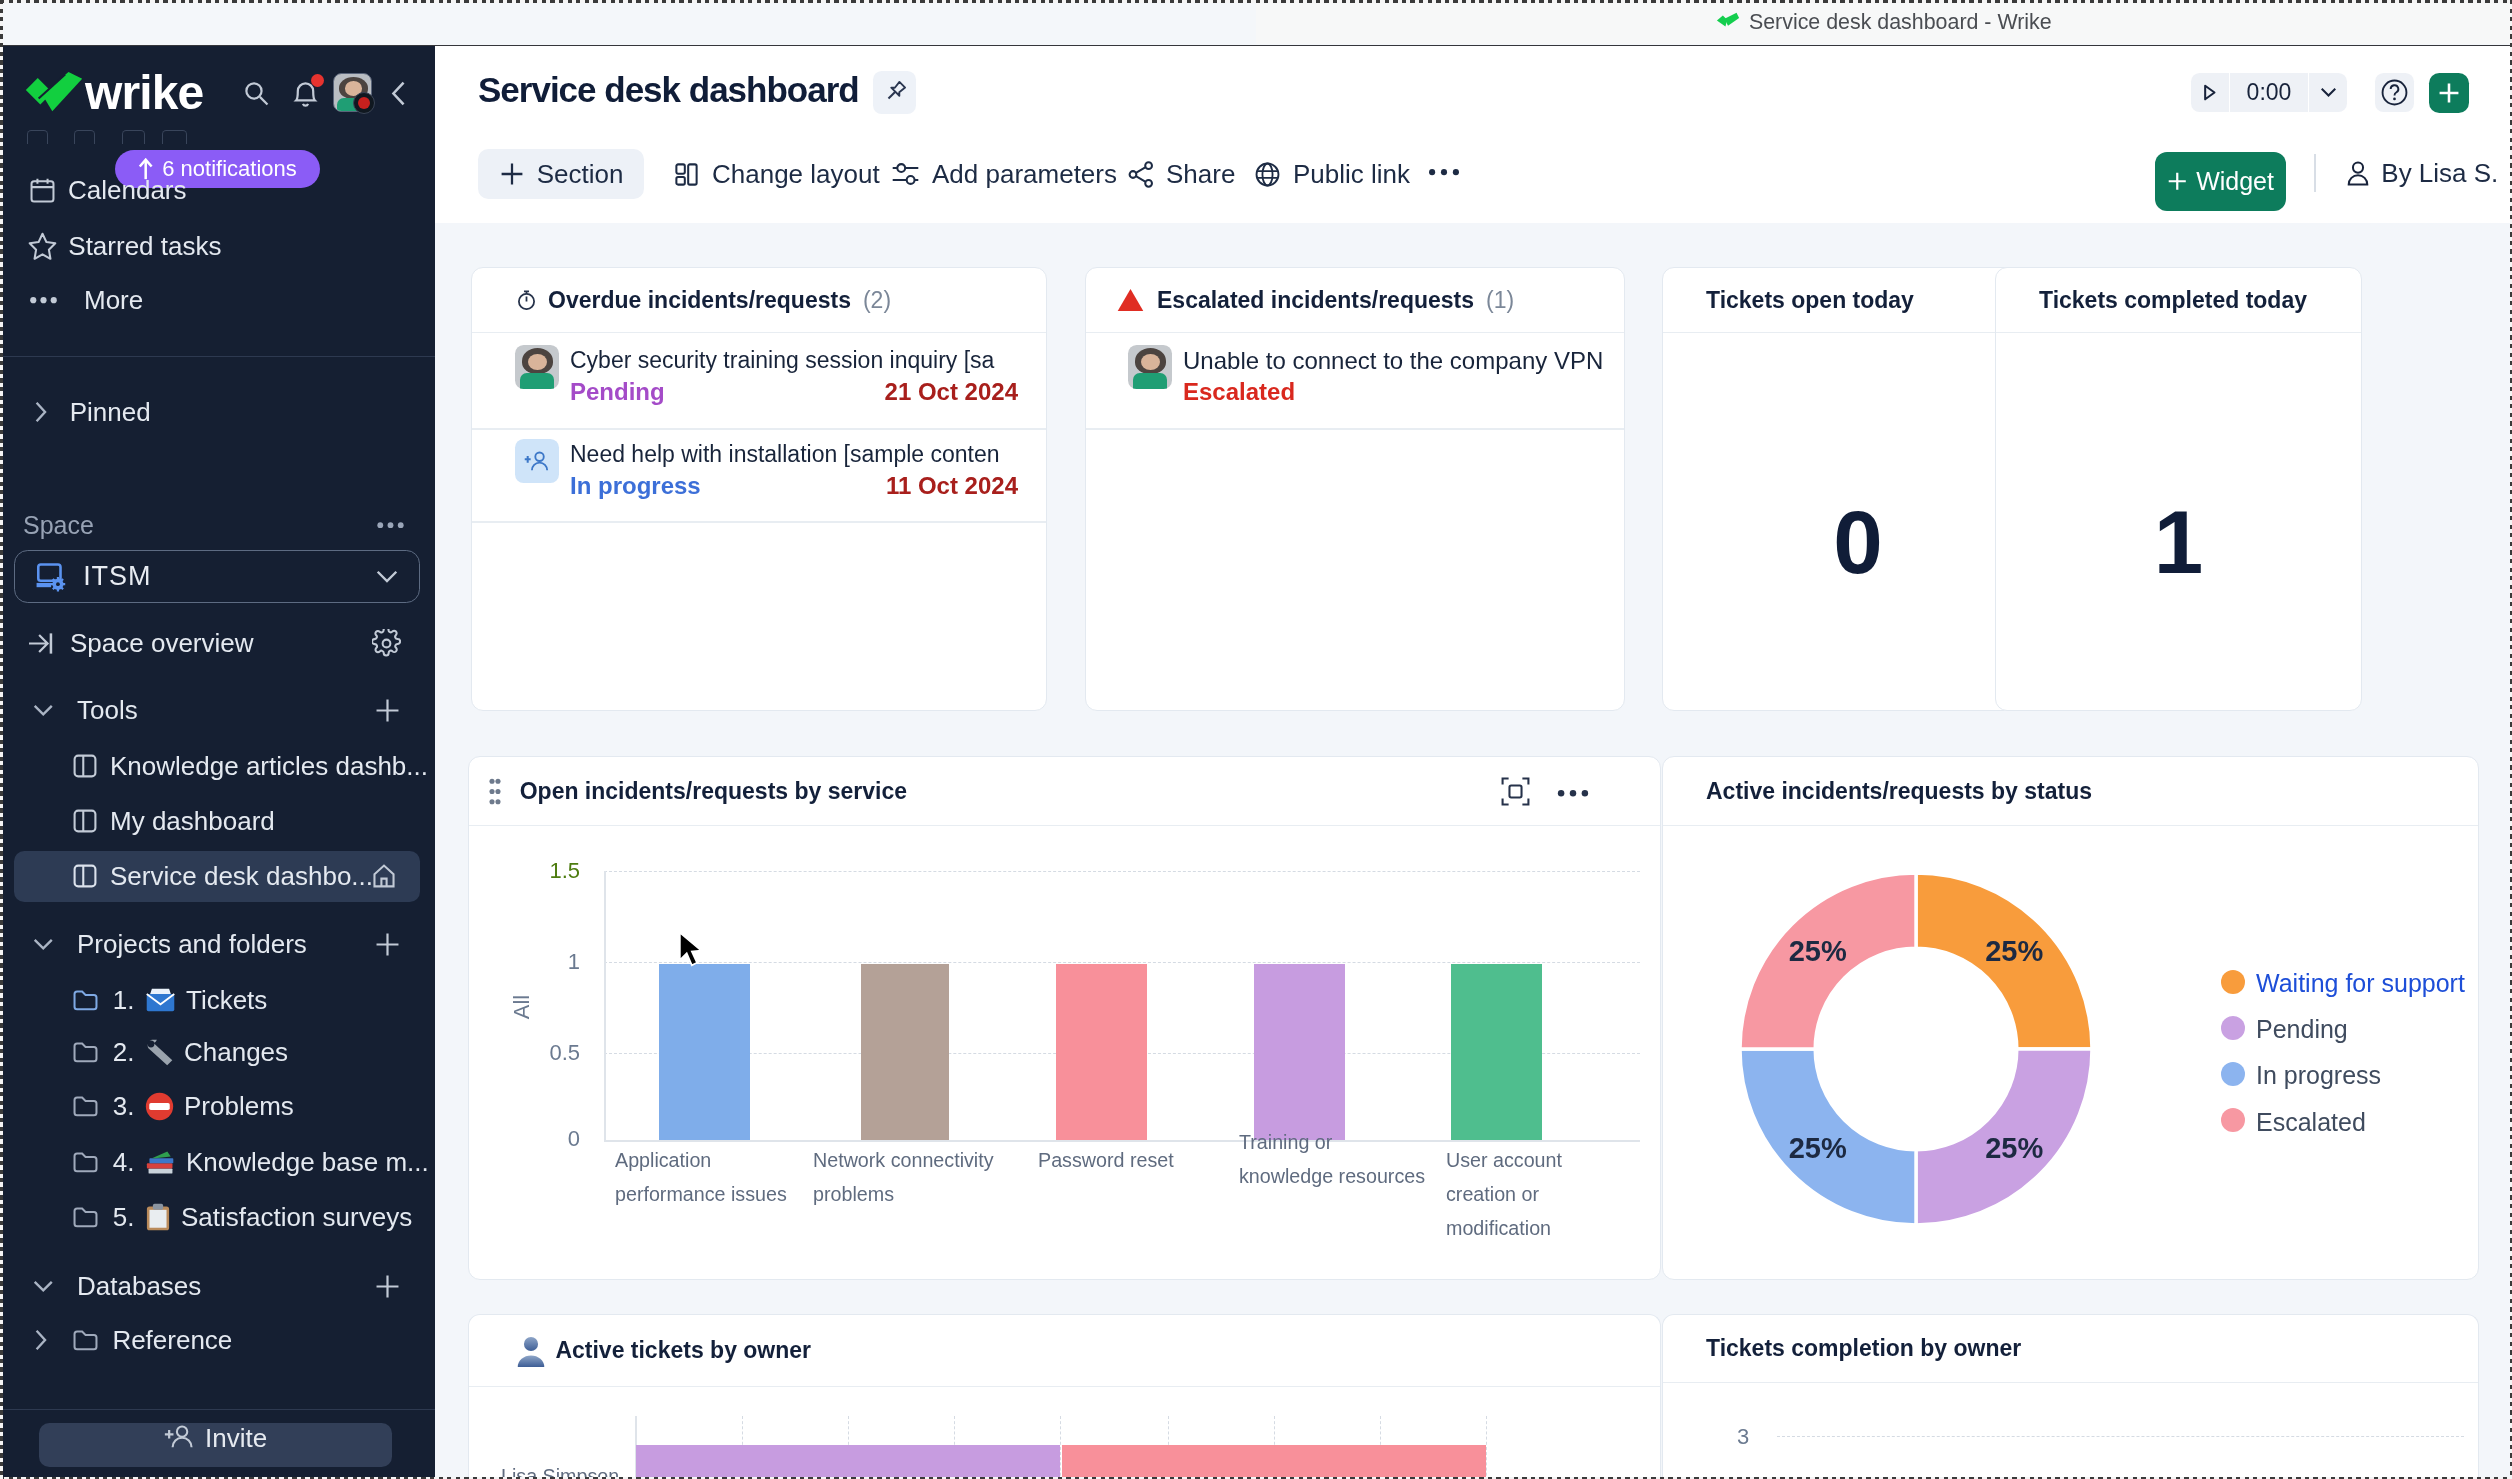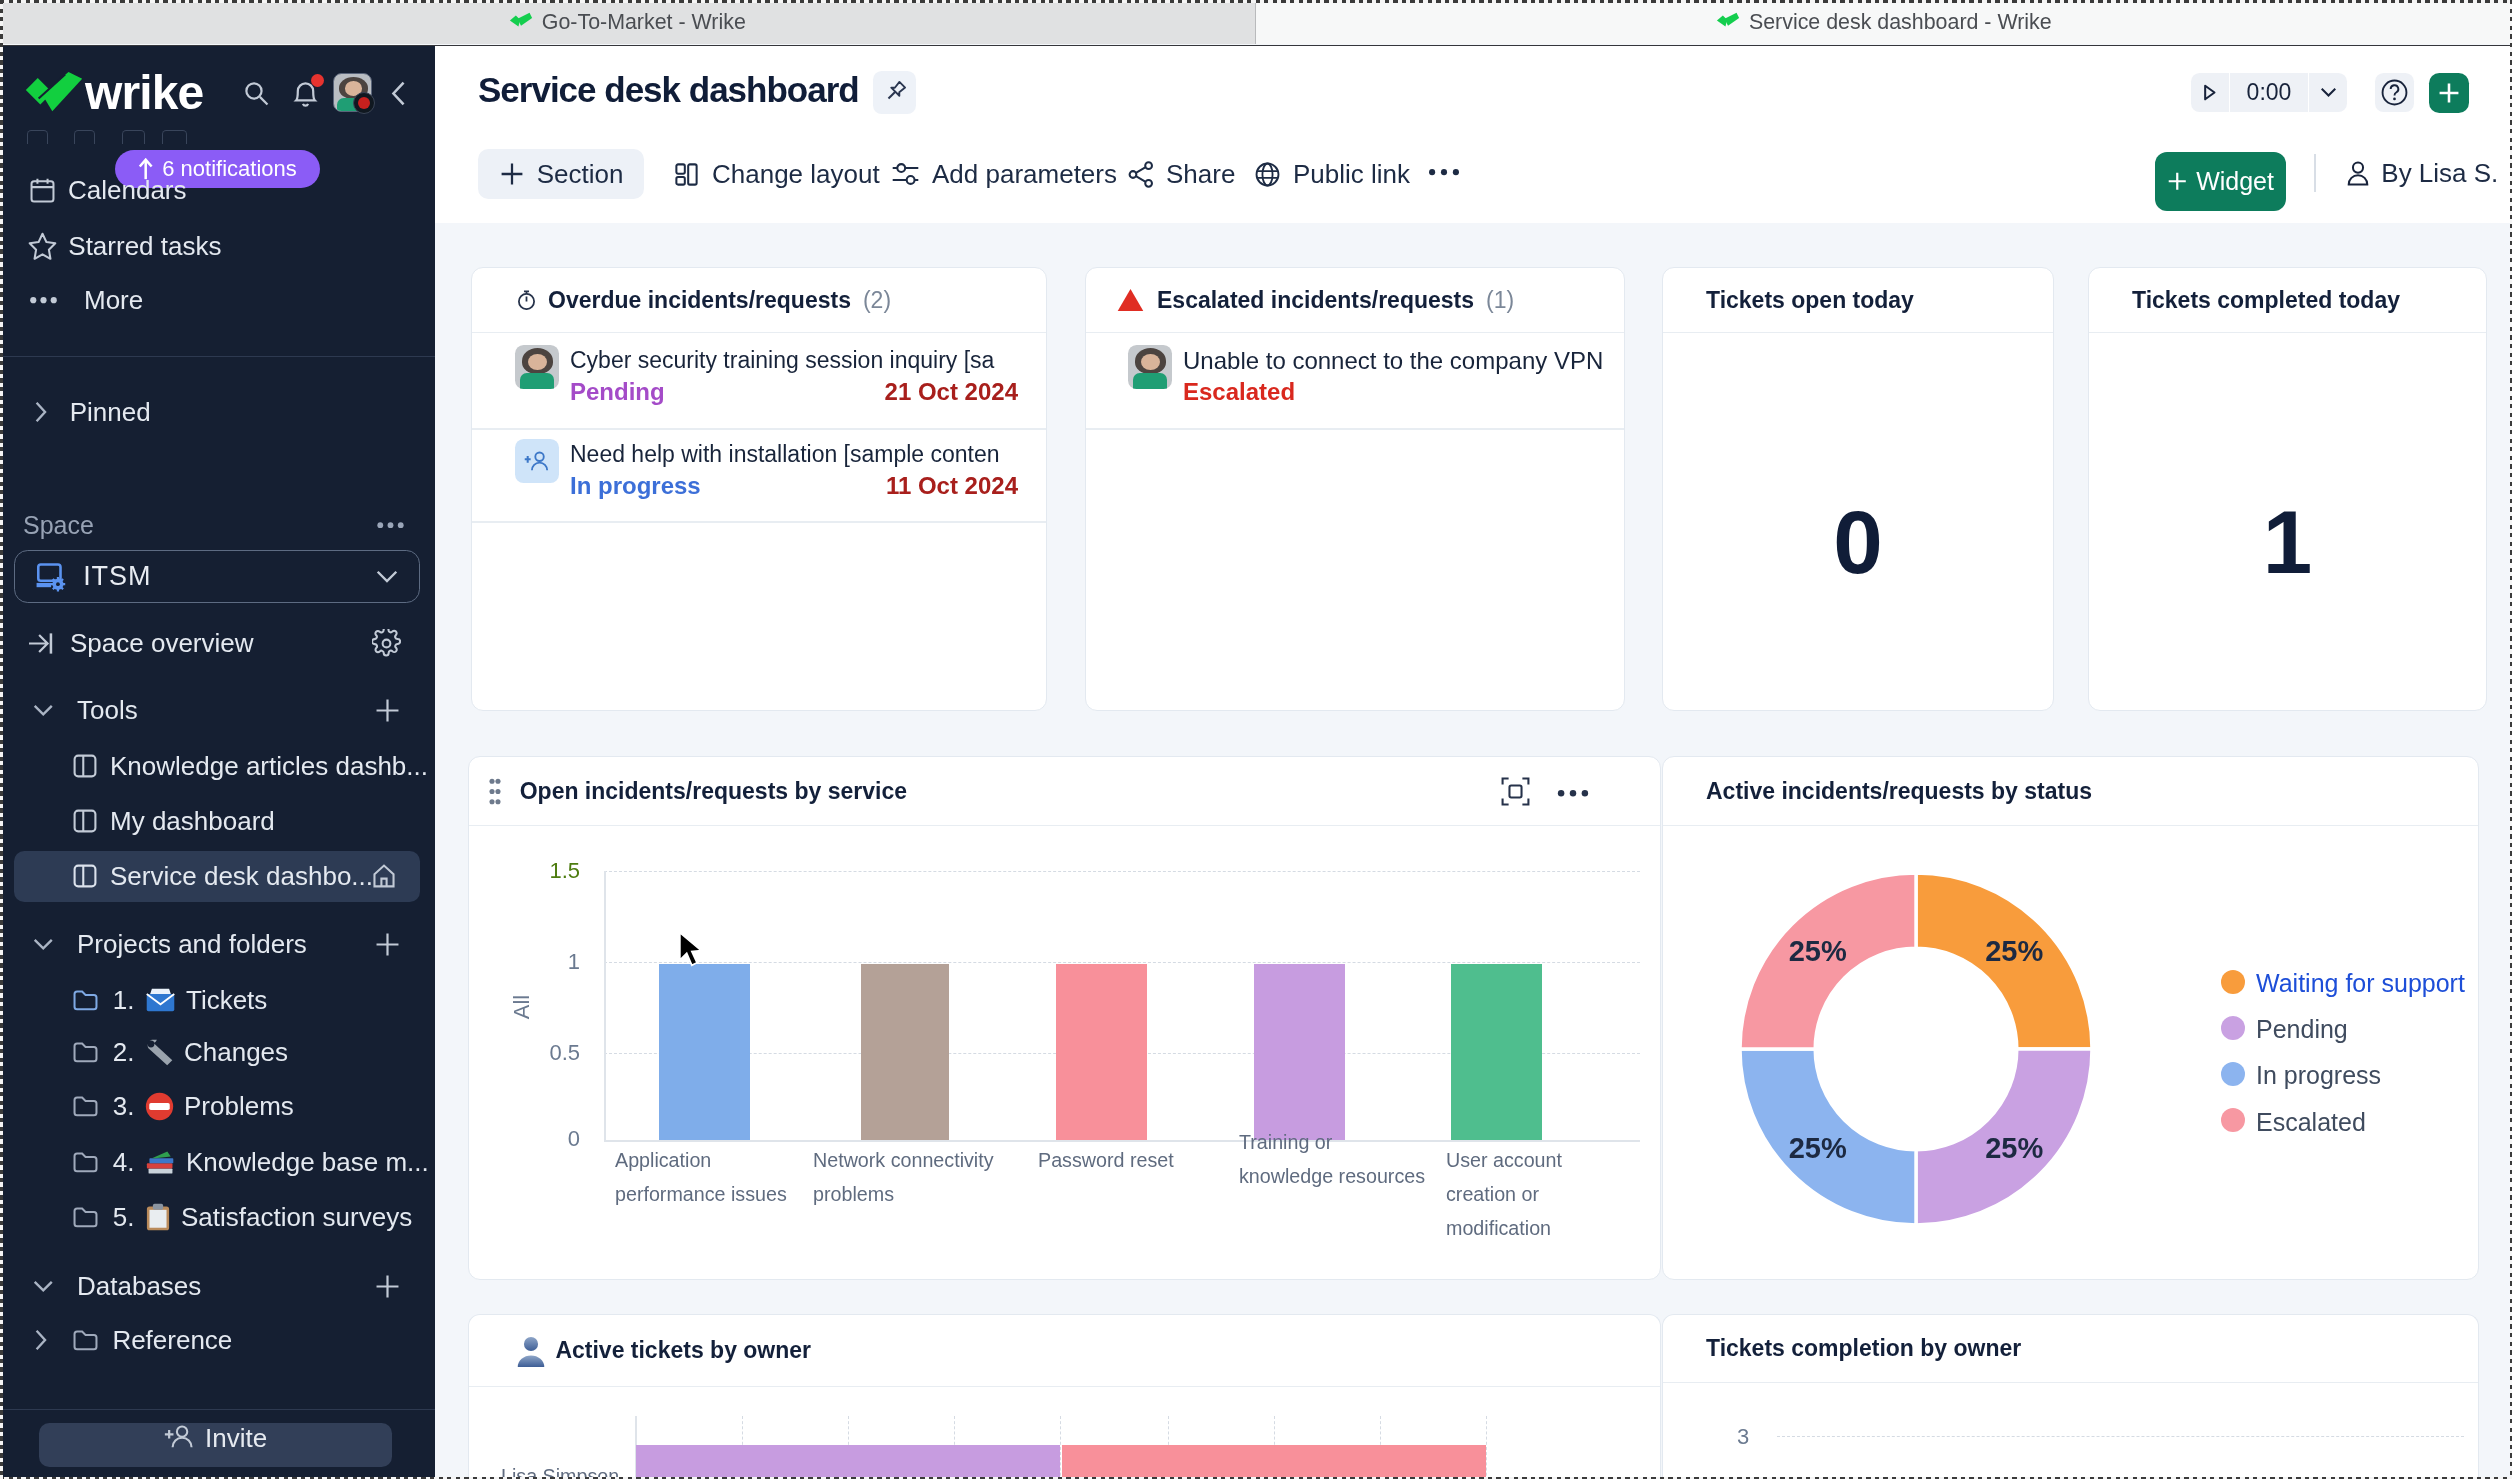--- a/index.html
+++ b/index.html
@@ -30,29 +30,20 @@
   
   .ant { position:absolute; pointer-events:none; }
   .anth { height:2.6px; left:0; width:2512px; background:repeating-linear-gradient(90deg,#3a3a3a 0 4.3px,#f5f5f5 4.3px 8.6px); }
   .antv { width:2.6px; top:0; height:1479px; background:repeating-linear-gradient(180deg,#3a3a3a 0 4.3px,#f5f5f5 4.3px 8.6px); }
 </style>
 </head>
 <body>
 <div id="page">
   <div id="widgetbgOuter"></div>
   <div id="tabbar">
-    <div id="tabL">
-        <div class="tabtxt">
-          <svg width="24" height="20.5" viewBox="0 0 28 24">
-            <path d="M1 10 L8 4 L13 9 L11 17 Z" fill="#14ce4e"></path>
-            <path d="M10 8 L24 1 L27 7 L14 16 Z" fill="#14ce4e"></path>
-          </svg>
-          <span>Go-To-Market - Wrike</span>
-        </div>
-      </div>
     <div id="tabR">
         <div class="tabtxt">
           <svg width="24" height="20.5" viewBox="0 0 28 24">
             <path d="M1 10 L8 4 L13 9 L11 17 Z" fill="#14ce4e"></path>
             <path d="M10 8 L24 1 L27 7 L14 16 Z" fill="#14ce4e"></path>
           </svg>
           <span>Service desk dashboard - Wrike</span>
         </div>
       </div>
   </div>
@@ -440,21 +431,21 @@
       <div class="abs" style="left:0;top:160px;width:100%;height:1.7px;background:#e8edf2"></div>
     </div>
 
     <div class="card" style="left:1227px;top:221px;width:392px;height:444px">
       <div class="abs" style="left:0;top:0;width:100%;height:65px;border-bottom:1.7px solid #e8edf2;display:flex;align-items:center">
         <span class="cardhead" style="margin-left:43px">Tickets open today</span>
       </div>
       <div class="abs" style="left:0;top:223px;width:100%;text-align:center;font-size:89px;font-weight:bold;color:#101d38">0</div>
     </div>
 
-    <div class="card" style="left:1653px;top:221px;width:399px;height:444px">
+    <div class="card" style="left:1560px;top:221px;width:367px;height:444px">
       <div class="abs" style="left:0;top:0;width:100%;height:65px;border-bottom:1.7px solid #e8edf2;display:flex;align-items:center">
         <span class="cardhead" style="margin-left:43px">Tickets completed today</span>
       </div>
       <div class="abs" style="left:0;top:223px;width:100%;text-align:center;font-size:89px;font-weight:bold;color:#101d38">1</div>
     </div>
 
     <div class="card" style="left:33px;top:710px;width:1193px;height:524px">
       <div class="abs" style="left:0;top:0;width:100%;height:69px;border-bottom:1.7px solid #e8edf2;display:flex;align-items:center">
         <svg style="margin-left:19.7px" width="12" height="29" viewBox="0 0 14 34">
             <g fill="#6e7a8c">

